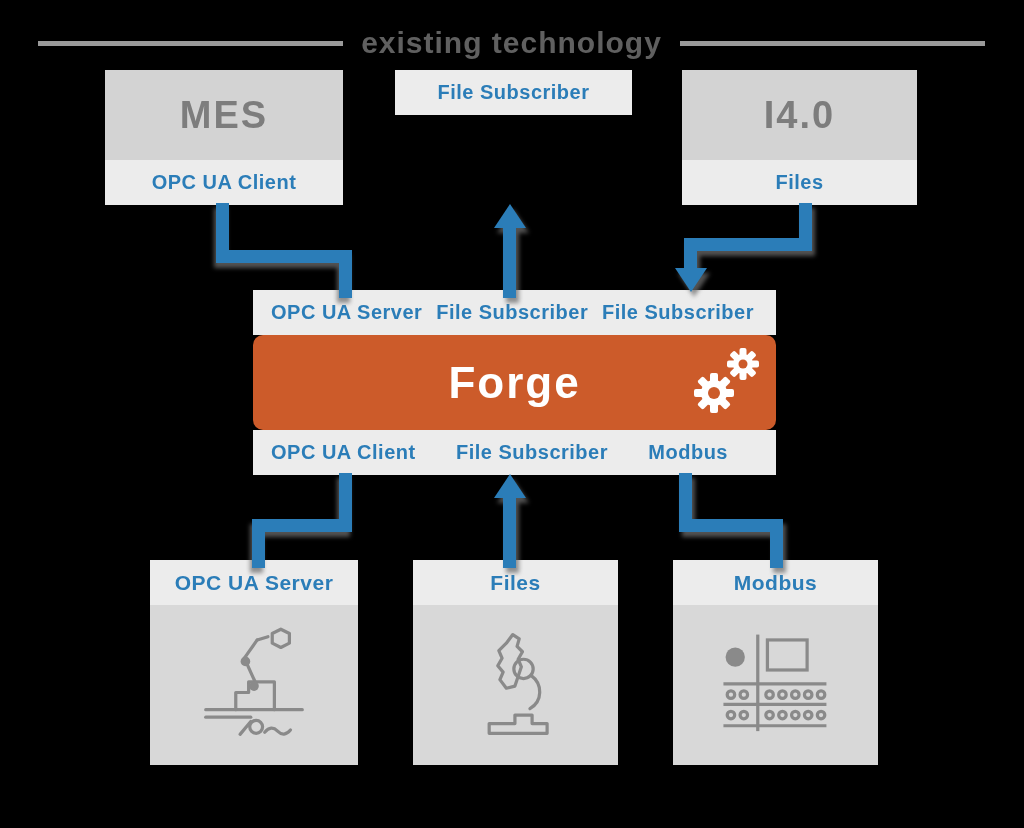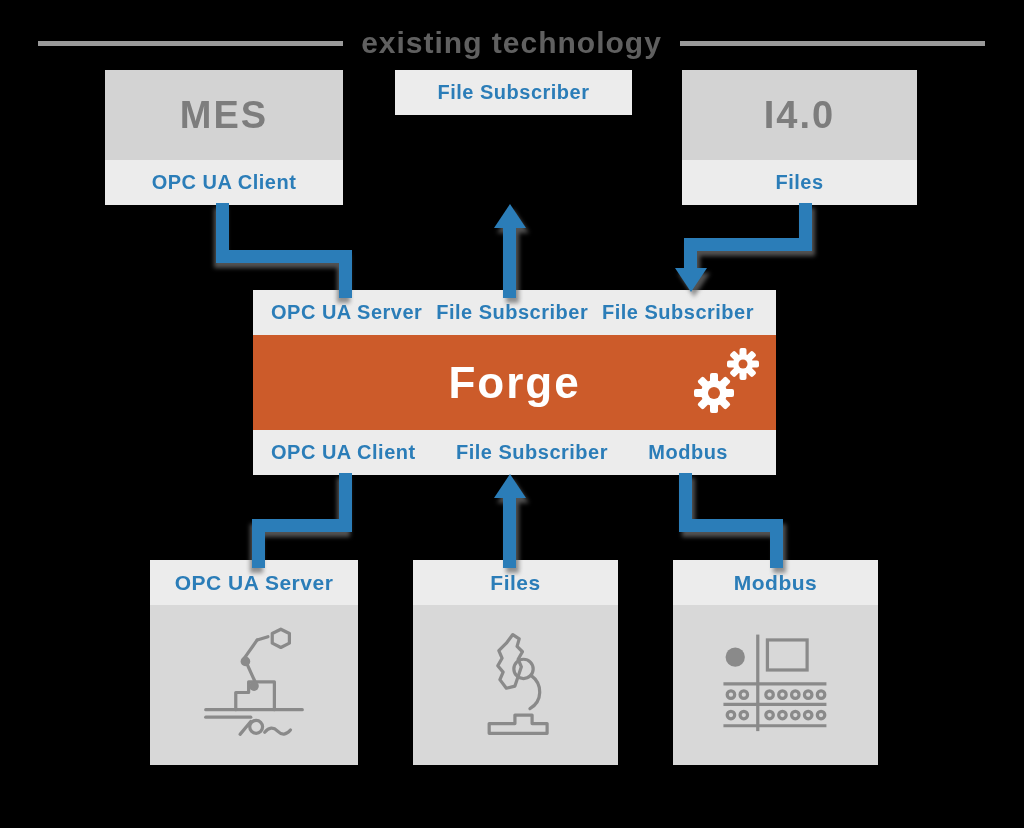--- a/index.html
+++ b/index.html
@@ -18,21 +18,21 @@
   .sysbox .main{height:90px;background:#d3d3d3;display:flex;align-items:center;justify-content:center;}
   .sysbox .main .title{font-size:38px;font-weight:bold;color:#7d7d7d;letter-spacing:2px;}
   .sysbox .strip{height:45px;background:#ececec;display:flex;align-items:center;justify-content:center;}
   .bluelabel{font-size:20px;font-weight:bold;color:#2b7db8;letter-spacing:0.5px;white-space:nowrap;}
 
   
   .forge{position:absolute;left:253px;top:290px;width:523px;}
   .forge .band{height:45px;background:#ececec;display:flex;align-items:center;justify-content:space-between;}
   .forge .band.north{padding:0 22px 0 18px;}
   .forge .band.south{padding:0 48px 0 18px;}
-  .forge .core{height:95px;background:#cc5b2a;position:relative;display:flex;align-items:center;justify-content:center;}
+  .forge .core{height:95px;background:#cc5b2a;position:relative;display:flex;align-items:center;justify-content:center;border-radius:10px;}
   .forge .core .forge-title{font-size:44px;font-weight:bold;color:#fff;letter-spacing:2px;}
   .forge .core .gears{position:absolute;right:14px;top:10px;}
 
   
   .devbox{position:absolute;top:560px;height:205px;}
   .devbox .head{height:45px;background:#ececec;display:flex;align-items:center;justify-content:center;}
   .devbox .body{height:160px;background:#d8d8d8;display:flex;align-items:center;justify-content:center;}
 
   
   .conn{position:absolute;z-index:6;filter:drop-shadow(-2px 5px 2px rgba(110,110,110,0.75));}

